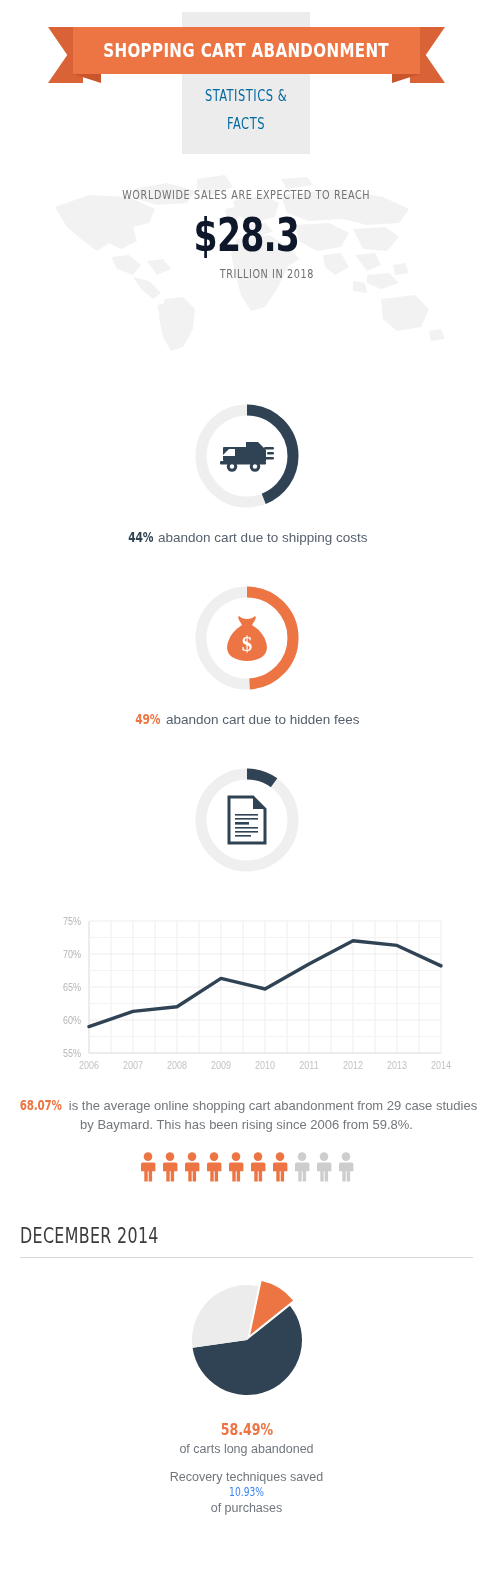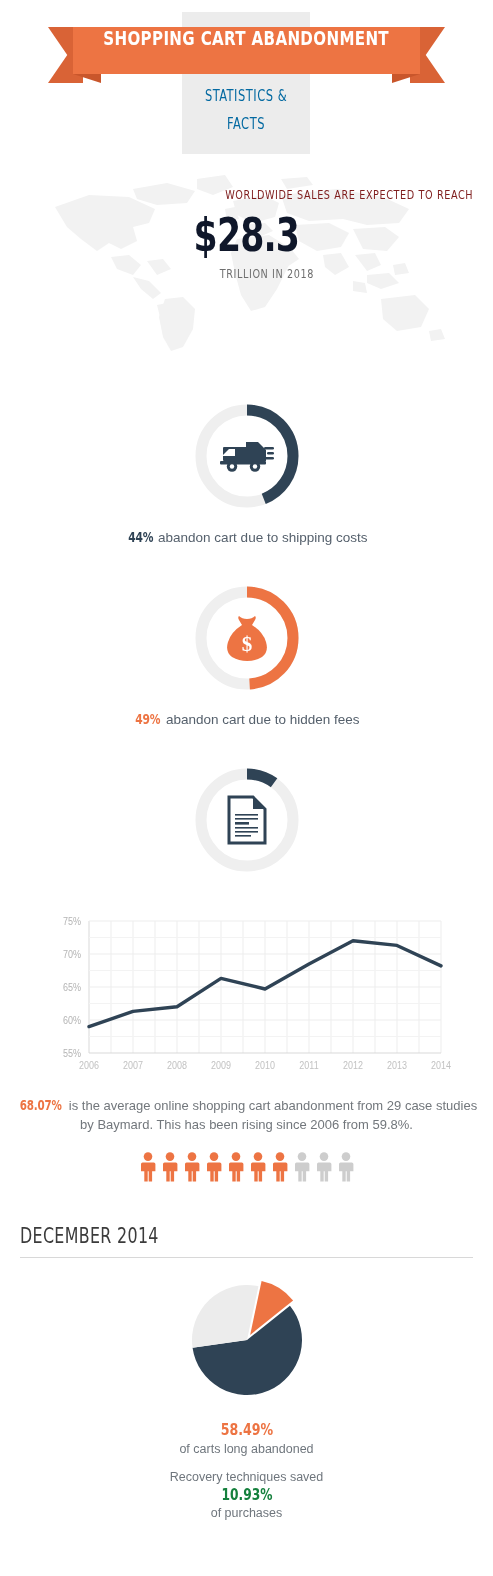--- a/index.html
+++ b/index.html
@@ -25,42 +25,42 @@
   }
   .ribbon-tail.left  { left: 0;  clip-path: polygon(0 0, 100% 0, 100% 100%, 0 100%, 55% 50%); }
   .ribbon-tail.right { right: 0; clip-path: polygon(0 0, 100% 0, 45% 50%, 100% 100%, 0 100%); }
   .ribbon-fold {
     position: absolute; top: 47px; width: 28px; height: 9px; background: #c9562b;
   }
   .ribbon-fold.left  { left: 25px;  clip-path: polygon(0 0, 100% 0, 100% 100%); }
   .ribbon-fold.right { right: 25px; clip-path: polygon(0 0, 100% 0, 0 100%); }
   .ribbon-band {
     position: absolute; left: 25px; right: 25px; top: 0; height: 47px;
-    background: #ed7443; display: flex; justify-content: center;
+    background: #ed7443; display: flex; align-items: center; justify-content: center;
   }
   .ribbon-title {
     color: #ffffff; font-size: 19.5px; font-weight: bold; letter-spacing: 0.4px;
     white-space: nowrap; transform: scaleX(0.86); transform-origin: center;
   }
   .header-sub {
     position: absolute; left: 182px; top: 82px; width: 128px;
     text-align: center; color: #0369a1; font-size: 15px; line-height: 28px;
     letter-spacing: 0.6px;
   }
   .header-sub span { display: block; transform: scaleX(0.85); }
 
   
   .world { position: relative; height: 200px; }
   .world-map {
     position: absolute; left: 50%; top: 0; transform: translateX(-50%);
     width: 420px; height: 200px; opacity: 1;
   }
   .world-text { position: relative; padding-top: 22px; text-align: center; }
   .world-kicker {
-    color: #7f1d1d; font-size: 12.5px; letter-spacing: 0.7px; text-align: right;
+    color: #737373; font-size: 12.5px; letter-spacing: 0.7px;
   }
   .world-kicker span, .world-foot span { display: inline-block; transform: scaleX(0.86); }
   .world-big {
     color: #0f172a; font-size: 47px; font-weight: bold; line-height: 1.15;
     margin-top: 6px; letter-spacing: -1px;
   }
   .world-big span { display: inline-block; transform: scaleX(0.82); }
   .world-foot { color: #6f6f6f; font-size: 12.5px; letter-spacing: 0.7px; margin-top: 4px; padding-left: 41px; }
 
   
@@ -107,21 +107,21 @@
   .dec-rule { height: 1px; background: #d8d8d8; }
 
   .pie-wrap { margin-top: 22px; text-align: center; }
   .pie-wrap svg { display: block; margin: 0 auto; }
   .pie-stat1 {
     margin-top: 14px; color: #ed7443; font-size: 16.5px; font-weight: bold;
   }
   .pie-stat1 span { display: inline-block; transform: scaleX(0.85); }
   .pie-sub { color: #6f767d; font-size: 12.5px; margin-top: 3px; }
   .pie-stat2-label { color: #6f767d; font-size: 12.5px; margin-top: 14px; }
-  .pie-stat2 { color: #15803d; font-size: 16px; font-weight: bold; margin-top: 1px; }
+  .pie-stat2 { color: #3b82f6; font-size: 12px; font-weight: normal; margin-top: 1px; }
   .pie-stat2 span { display: inline-block; transform: scaleX(0.85); }
   .pie-sub2 { color: #6f767d; font-size: 12.5px; margin-top: 2px; }
 </style>
 </head>
 <body>
 
 <div class="header">
   <div class="header-graybox"></div>
   <div class="ribbon-wrap">
     <div class="ribbon-tail left"></div>

